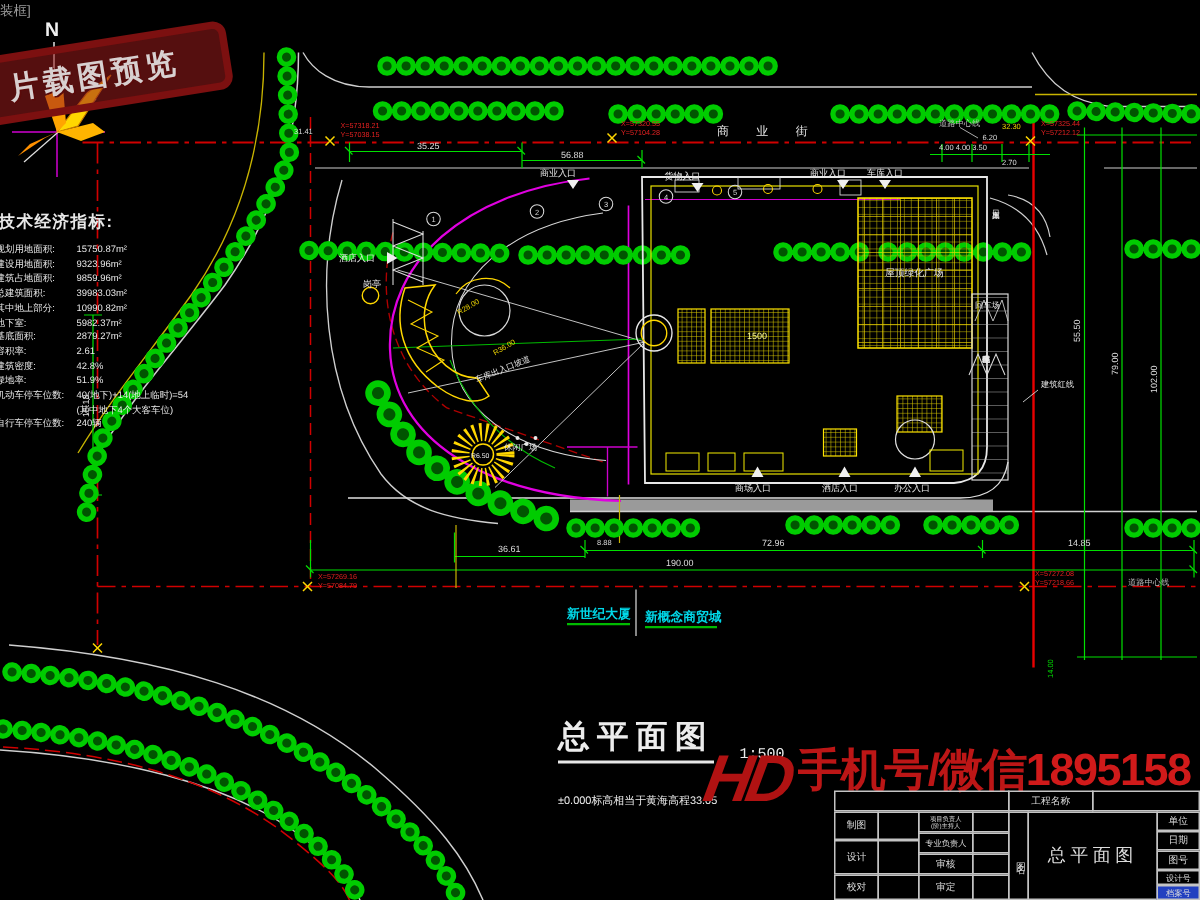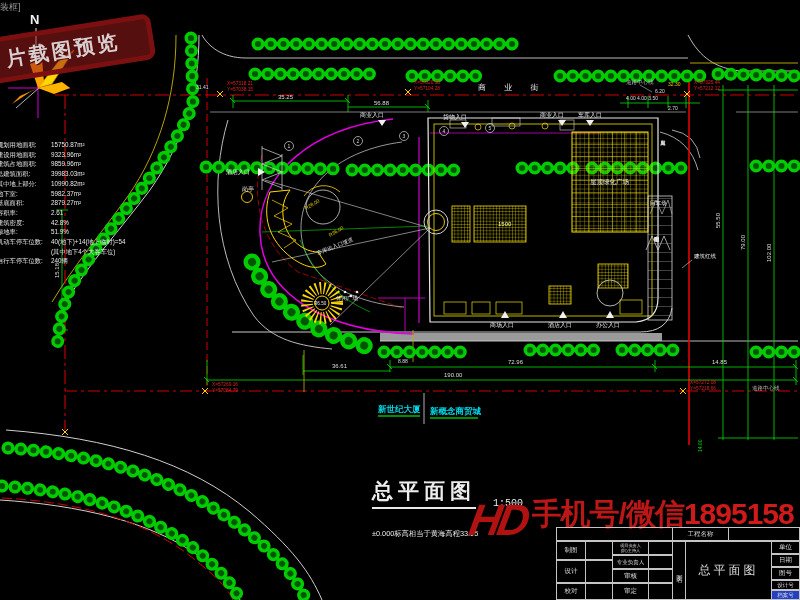--- a/index.html
+++ b/index.html
@@ -298,20 +298,21 @@
   </g>
 </svg>
 
 <div class="corner-text">装框]</div>
 
 <div class="stamp">
   <span>片载图预览</span>
 </div>
 
 <div class="indicators">
+  <div class="hd">技术经济指标:</div>
   <div class="ind-row">
         <span class="lb">规划用地面积:</span>
         <span>15750.87m²</span>
       </div>
   <div class="ind-row">
         <span class="lb">建设用地面积:</span>
         <span>9323.96m²</span>
       </div>
   <div class="ind-row">
         <span class="lb">建筑占地面积:</span>

